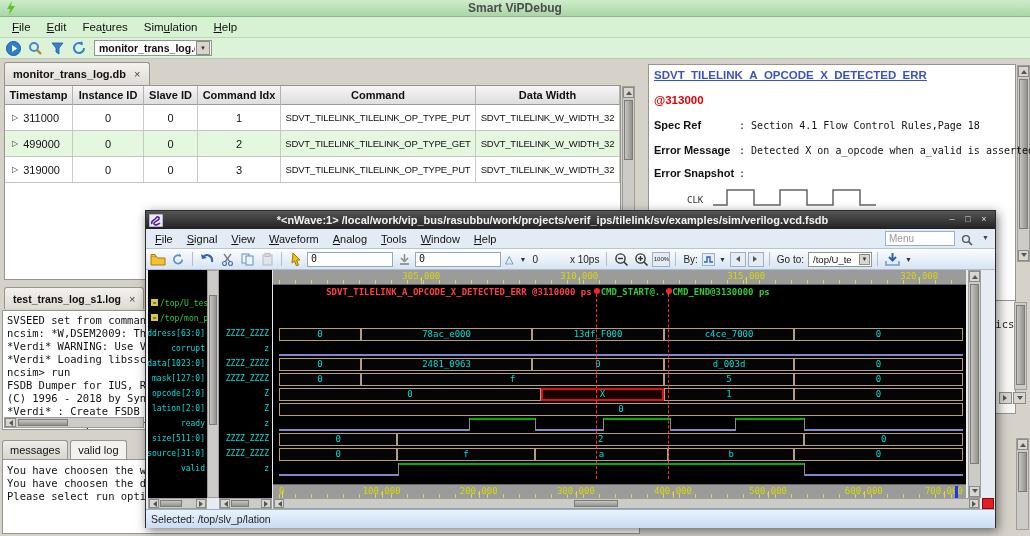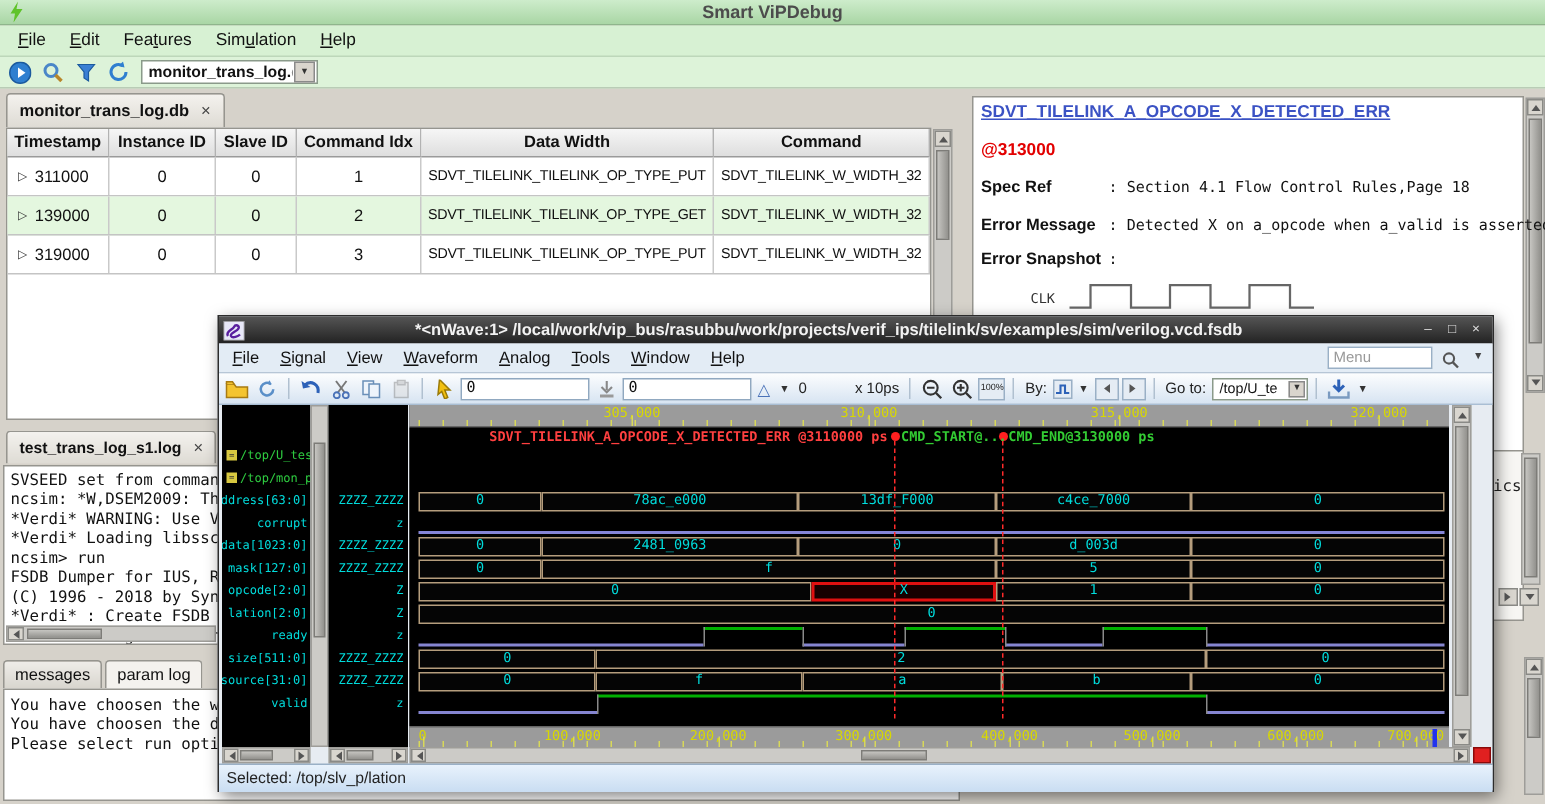--- a/index.html
+++ b/index.html
@@ -157,39 +157,39 @@
 <div class="tab" style="left:4px;top:62px;">
   <span>monitor_trans_log.db</span>
   <span class="x">×</span>
 </div>
 <div id="table-panel">
   <div id="t-head">
       <div>Timestamp</div>
       <div>Instance ID</div>
       <div>Slave ID</div>
       <div>Command Idx</div>
+      <div>Command</div>
       <div>Data Width</div>
-      <div>Command</div>
     </div>
   <div id="t-body">
       <div class="trow">
         <div class="c0">
           <span class="exp">▷</span>
           <span>311000</span>
         </div>
         <div class="c1">0</div>
         <div class="c2">0</div>
         <div class="c3">1</div>
         <div class="c4">SDVT_TILELINK_TILELINK_OP_TYPE_PUT</div>
         <div class="c5">SDVT_TILELINK_W_WIDTH_32</div>
       </div>
       <div class="trow sel">
         <div class="c0">
           <span class="exp">▷</span>
-          <span>139000</span>
+          <span>499000</span>
         </div>
         <div class="c1">0</div>
         <div class="c2">0</div>
         <div class="c3">2</div>
         <div class="c4">SDVT_TILELINK_TILELINK_OP_TYPE_GET</div>
         <div class="c5">SDVT_TILELINK_W_WIDTH_32</div>
       </div>
       <div class="trow">
         <div class="c0">
           <span class="exp">▷</span>
@@ -277,21 +277,21 @@
     </div>
   <div class="hsb" style="left:1px;bottom:1px;width:140px;height:11px;">
     <div class="sbtn" style="left:0;top:0;width:11px;height:9px;">
         <span class="tri l"></span>
       </div>
     <div class="hthumb" style="left:13px;width:50px;"></div>
   </div>
 </div>
 <div id="msg-tabs">
   <span class="tab2">messages</span>
-  <span class="tab2 active">param log</span>
+  <span class="tab2 active">valid log</span>
 </div>
 <div id="msg-panel">
   <div id="msg-lines">
       <div class="cline">You have choosen the wave</div>
       <div class="cline">You have choosen the data</div>
       <div class="cline">Please select run option </div>
     </div>
 </div>
 
 <div id="nwave">

